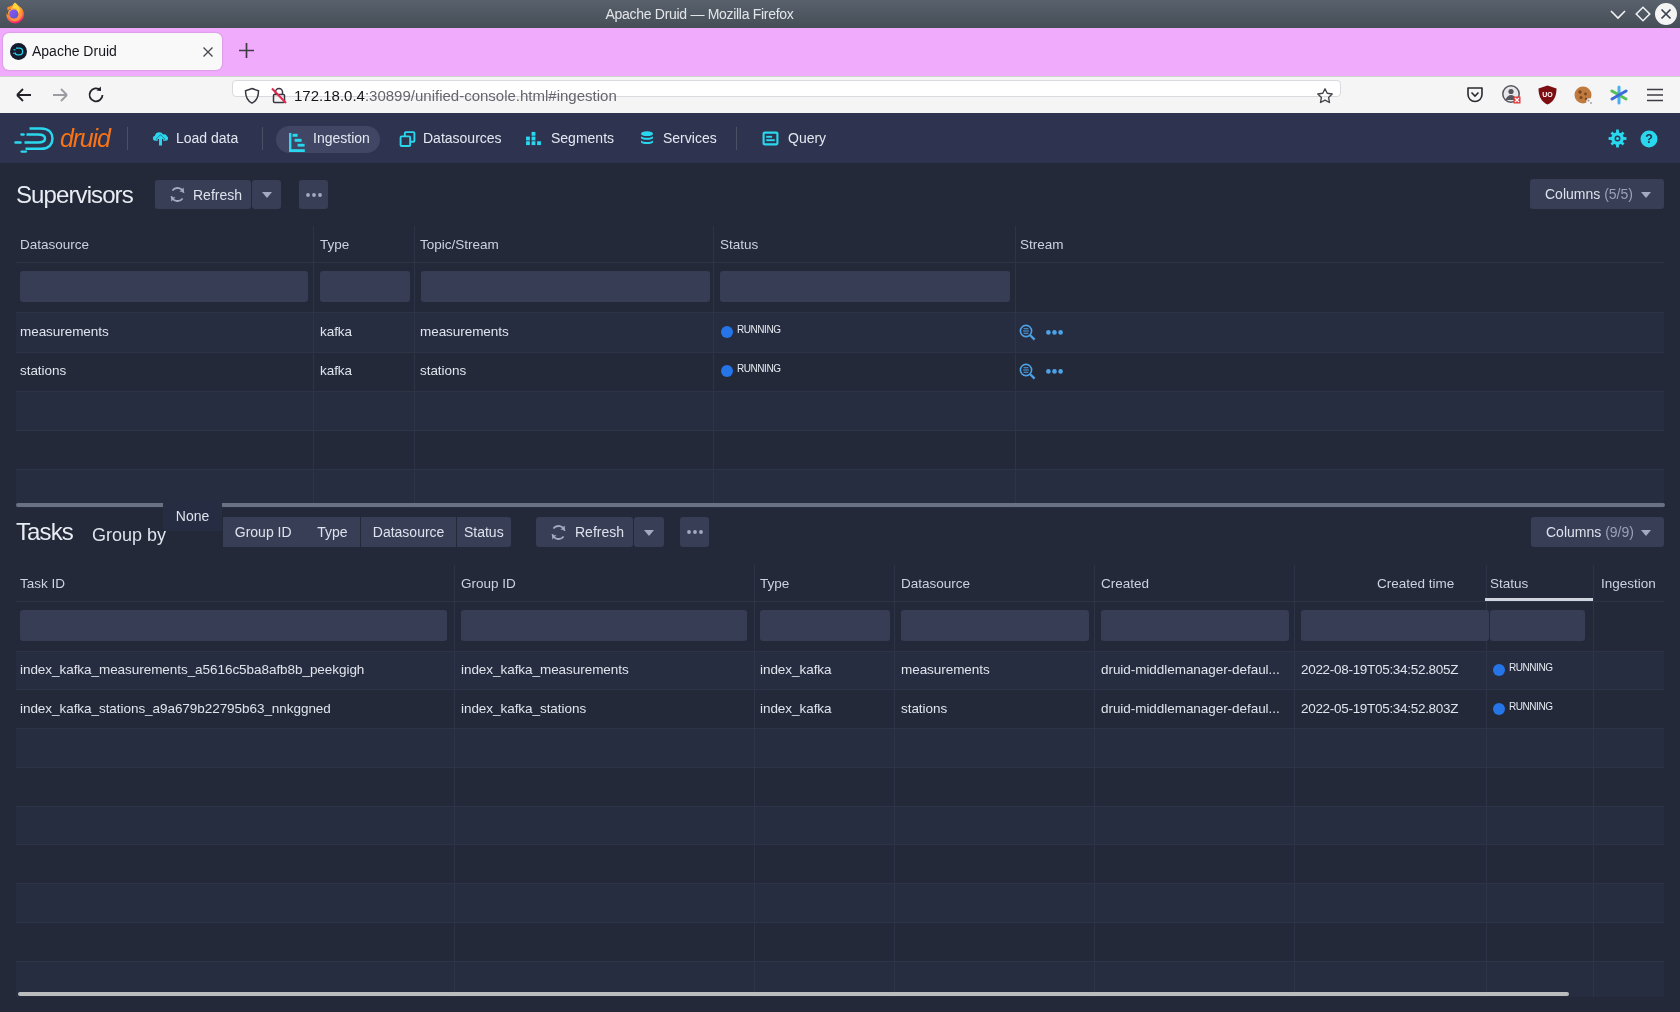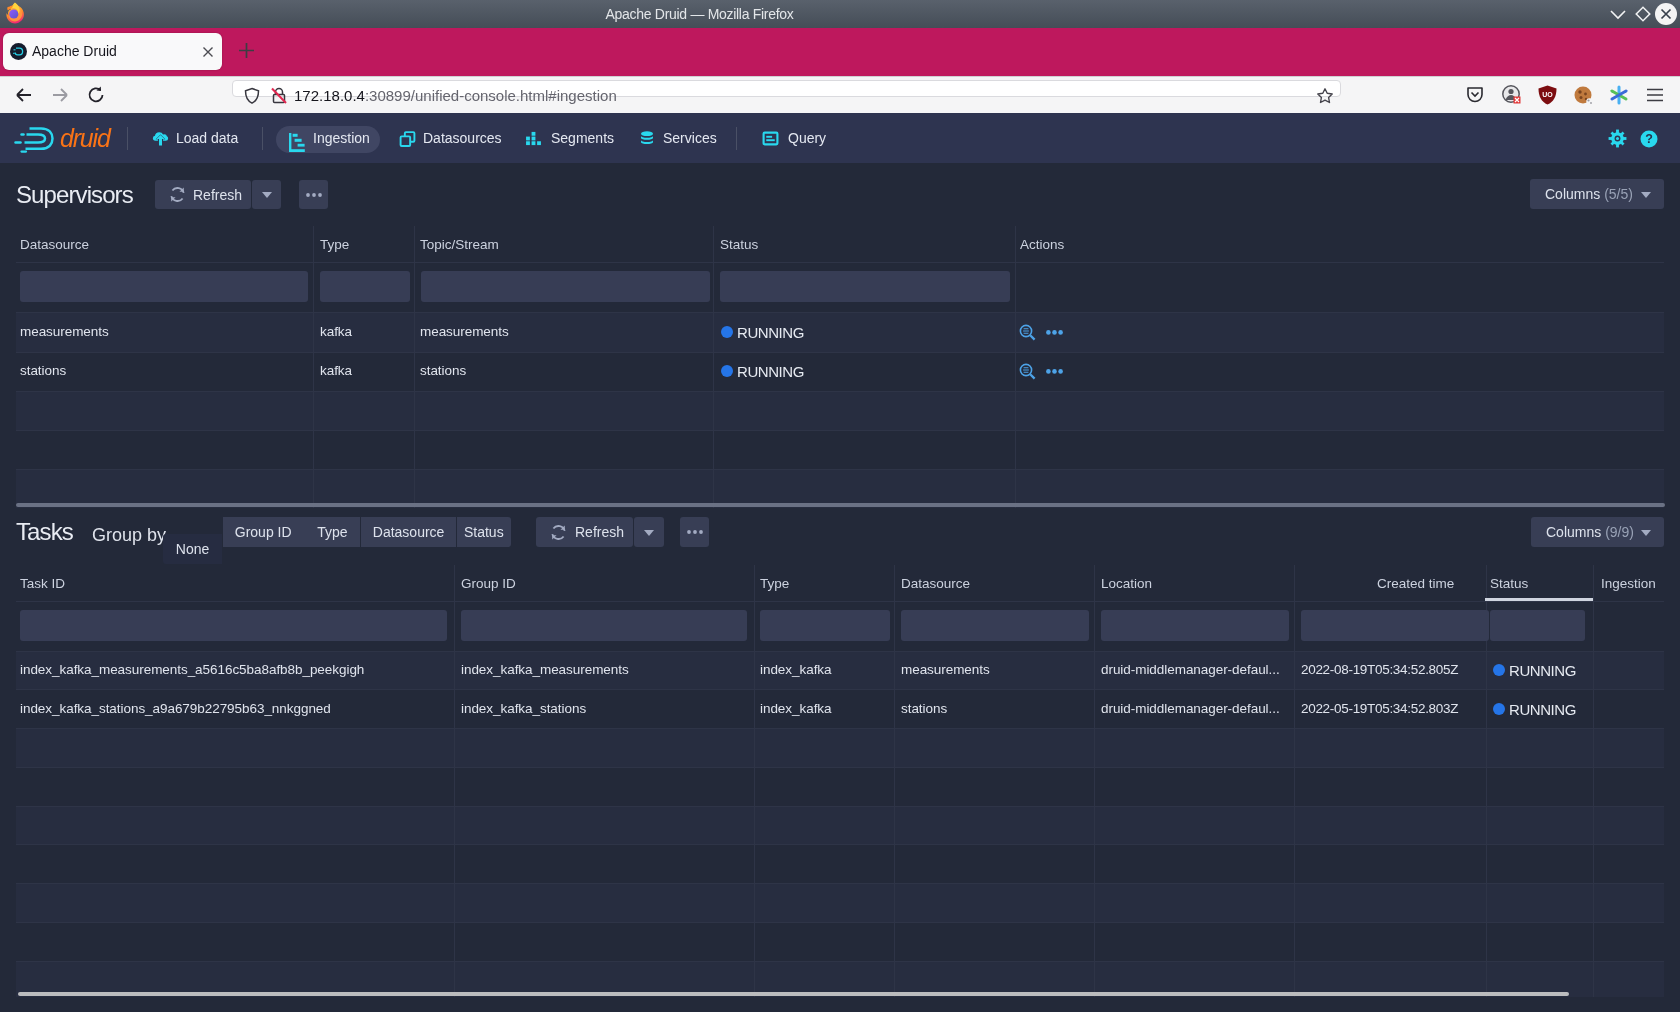--- a/index.html
+++ b/index.html
@@ -5,21 +5,21 @@
 * { margin:0; padding:0; box-sizing:border-box; }
 html,body { width:1680px; height:1012px; overflow:hidden; }
 body { font-family:"Liberation Sans", sans-serif; position:relative; background:#232939; }
 .abs { position:absolute; }
 
 
 #titlebar { position:absolute; left:0; top:0; width:1680px; height:28px;
   background:linear-gradient(#59616c, #454d57); }
 #titlebar .wtitle { position:absolute; top:6px; left:0; width:1399px; text-align:center;
   color:#e3e6e9; font-size:14px; letter-spacing:-0.3px; }
-#tabbar { position:absolute; left:0; top:28px; width:1680px; height:49px; background:#be185d;
+#tabbar { position:absolute; left:0; top:28px; width:1680px; height:49px; background:#f0abfc;
   border-bottom:1px solid #cfd0d2;padding-left:13px; }
 #tab1 { position:absolute; left:3px; top:5px; width:219px; height:37px; background:#f9f9fa;
   border-radius:6px; box-shadow:0 0 2px rgba(0,0,0,0.25); }
 #tab1 .ttext { position:absolute; left:29px; top:10px; font-size:14px; color:#16161d; }
 #urlrow { position:absolute; left:0; top:77px; width:1680px; height:36px; background:#f5f5f6; }
 #urlfield { position:absolute; left:232px; top:3px; width:1109px; height:17px; background:#ffffff;
   border:1px solid #dadade; border-radius:4px; }
 #urltext { position:absolute; left:61px; top:6px; font-size:15px; color:#16161d; white-space:pre; }
 #urltext .gray { color:#65656e; }
 
@@ -39,21 +39,21 @@
 
 
 .tbl { position:absolute; left:16px; width:1648px; }
 .hborder { position:absolute; left:0; width:1648px; height:1px; background:#2e3447; }
 .vborder { position:absolute; top:0; width:1px; background:#2e3447; }
 .hdr { position:absolute; font-size:13.5px; color:#ccd2df; }
 .cell { position:absolute; font-size:13.5px; letter-spacing:-0.05px; color:#e0e4ed; white-space:pre; }
 .stripe { position:absolute; left:0; width:1648px; background:#272d40; }
 .finput { position:absolute; height:31px; background:#373d55; border-radius:3px; }
 .dot { position:absolute; width:12px; height:12px; border-radius:6px; background:#2575e8; }
-.running { font-size:15px; letter-spacing:-0.45px; color:#e6eaf1; position:absolute; }
+.running { font-size:10px; letter-spacing:-0.45px; color:#e6eaf1; position:absolute; }
 .sbar { position:absolute; border-radius:2.5px; }
 </style>
 </head>
 <body>
 
 <div id="titlebar">
   <span class="wtitle">Apache Druid — Mozilla Firefox</span>
   <svg class="abs" style="left:3px;top:1px" width="23" height="24" viewBox="0 0 23 24">
     <defs>
       <linearGradient id="fxg" x1="0.3" y1="0" x2="0.6" y2="1">
@@ -295,21 +295,21 @@
   <div class="hborder" style="top:86.4px"></div>
   <div class="hborder" style="top:125.6px"></div>
   <div class="hborder" style="top:164.8px"></div>
   <div class="hborder" style="top:204px"></div>
   <div class="hborder" style="top:243.2px"></div>
 
   <span class="hdr" style="left:4px;top:11px">Datasource</span>
   <span class="hdr" style="left:304px;top:11px">Type</span>
   <span class="hdr" style="left:404px;top:11px">Topic/Stream</span>
   <span class="hdr" style="left:704px;top:11px">Status</span>
-  <span class="hdr" style="left:1004px;top:11px">Actions</span>
+  <span class="hdr" style="left:1004px;top:11px">Stream</span>
 
   <div class="finput" style="left:4px;top:45px;width:288px"></div>
   <div class="finput" style="left:304px;top:45px;width:90px"></div>
   <div class="finput" style="left:405px;top:45px;width:289px"></div>
   <div class="finput" style="left:704px;top:45px;width:290px"></div>
 
   <span class="cell" style="left:4px;top:98px">measurements</span>
   <span class="cell" style="left:304px;top:98px">kafka</span>
   <span class="cell" style="left:404px;top:98px">measurements</span>
   <div class="dot" style="left:705px;top:100px"></div>
@@ -339,21 +339,21 @@
     <circle cx="2.4" cy="2.4" r="2.3" fill="#4da3e8"></circle>
       <circle cx="8.5" cy="2.4" r="2.3" fill="#4da3e8"></circle>
       <circle cx="14.6" cy="2.4" r="2.3" fill="#4da3e8"></circle>
   </svg>
 
   <div class="sbar" style="left:0px;top:276.6px;width:1649px;height:4.4px;background:#6a7184"></div>
 </div>
 
 <span class="secTitle" style="left:16px;top:518px">Tasks</span>
 <span class="abs" style="left:92px;top:525px;font-size:18px;color:#dfe3ec">Group by</span>
-<div class="gbtn" style="left:163px;top:534px;width:59px;background:#262c41;border-radius:3px 0 0 3px">
+<div class="gbtn" style="left:163px;top:501px;width:59px;background:#262c41;border-radius:3px 0 0 3px">
   <span class="blabel" style="left:0;width:59px;text-align:center;position:absolute">None</span>
 </div>
 <div class="gbtn" style="left:222.7px;top:517px;width:81px">
   <span class="blabel" style="left:0;width:81px;text-align:center;position:absolute">Group ID</span>
 </div>
 <div class="gbtn" style="left:304.4px;top:517px;width:56px">
   <span class="blabel" style="left:0;width:56px;text-align:center;position:absolute">Type</span>
 </div>
 <div class="gbtn" style="left:361.1px;top:517px;width:95px">
   <span class="blabel" style="left:0;width:95px;text-align:center;position:absolute">Datasource</span>
@@ -414,21 +414,21 @@
   <div class="hborder" style="top:318.2px"></div>
   <div class="hborder" style="top:356.95px"></div>
   <div class="hborder" style="top:395.7px"></div>
 
   <div class="abs" style="left:1469px;top:33px;width:108px;height:3px;background:#cfd4df"></div>
 
   <span class="hdr" style="left:4px;top:11px">Task ID</span>
   <span class="hdr" style="left:445px;top:11px">Group ID</span>
   <span class="hdr" style="left:744px;top:11px">Type</span>
   <span class="hdr" style="left:885px;top:11px">Datasource</span>
-  <span class="hdr" style="left:1085px;top:11px">Location</span>
+  <span class="hdr" style="left:1085px;top:11px">Created</span>
   <span class="hdr" style="left:1361px;top:11px">Created time</span>
   <span class="hdr" style="left:1474px;top:11px">Status</span>
   <span class="hdr" style="left:1585px;top:11px">Ingestion</span>
 
   <div class="finput" style="left:4px;top:45px;width:427px"></div>
   <div class="finput" style="left:445px;top:45px;width:286px"></div>
   <div class="finput" style="left:744px;top:45px;width:130px"></div>
   <div class="finput" style="left:885px;top:45px;width:188px"></div>
   <div class="finput" style="left:1085px;top:45px;width:188px"></div>
   <div class="finput" style="left:1285px;top:45px;width:188px"></div>

